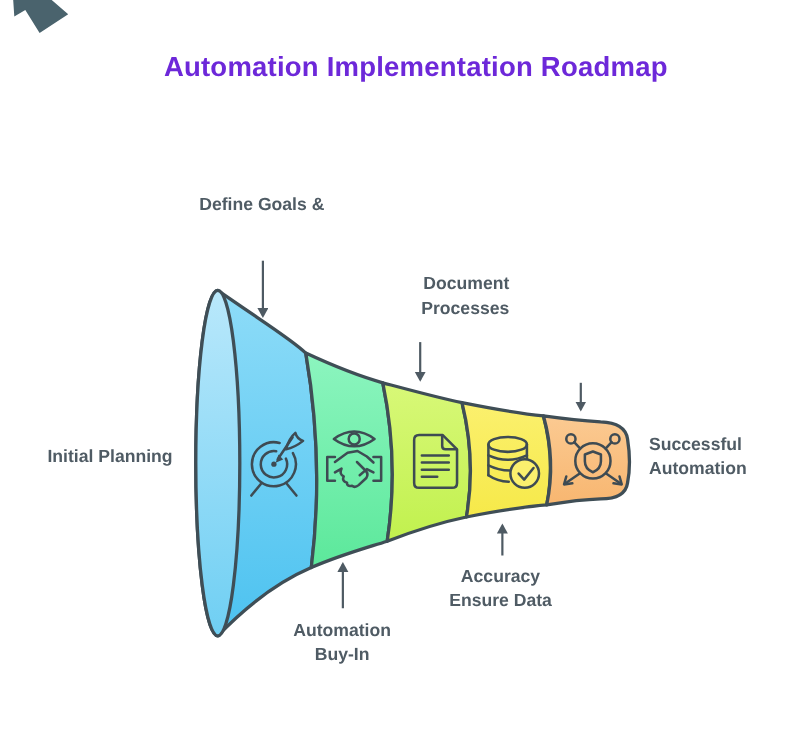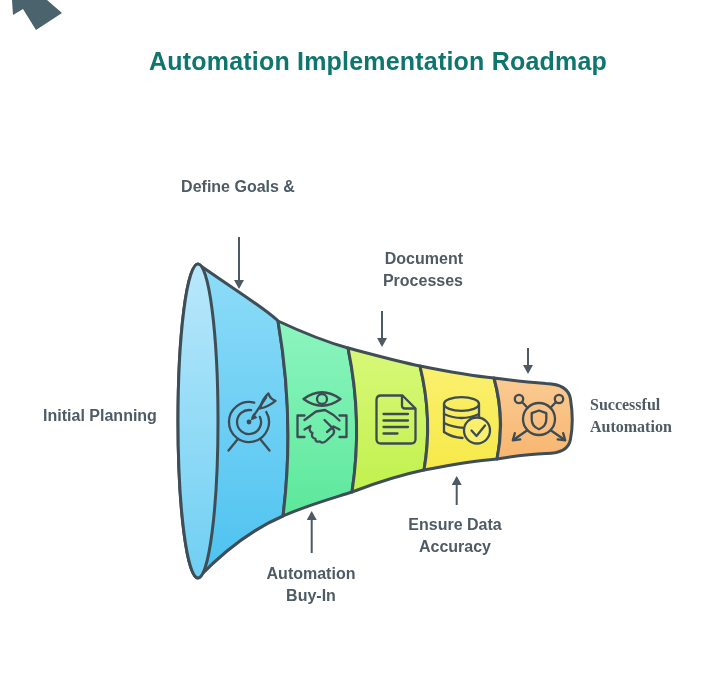--- a/index.html
+++ b/index.html
@@ -3,27 +3,27 @@
 <meta charset="utf-8">
 <style>
   html,body{margin:0;padding:0;background:#ffffff;}
   .canvas{
     position:relative;width:720px;height:684px;background:#ffffff;
     overflow:hidden;font-family:"Liberation Sans",sans-serif;
   }
   .layer{position:absolute;left:0;top:0;}
   .title{
     position:absolute;left:36px;top:47px;width:684px;text-align:center;
-    font-size:25px;font-weight:700;color:#0f766e;letter-spacing:.2px;
+    font-size:25px;font-weight:700;color:#6d28d9;letter-spacing:.2px;
   }
   .callout{
     position:absolute;font-size:16px;font-weight:700;line-height:22px;
     color:#4F5B64;text-align:center;
   }
-  .callout.align-left{text-align:left;font-family:Liberation Serif, serif;}
+  .callout.align-left{text-align:left;}
 </style>
 </head>
 <body>
 
 <div class="canvas">
 
   <svg class="layer" width="720" height="684" viewBox="0 0 720 684">
     <defs>
       <linearGradient id="g0" x1="0" y1="0" x2="0" y2="1">
         <stop offset="0" stop-color="#8EDCF8"></stop>
@@ -143,22 +143,22 @@
   <div class="callout" style="left:10px;top:405px;width:180px;">
     <div>Initial Planning</div>
   </div>
 
   <div class="callout align-left" style="left:590px;top:394px;width:126px;">
     <div>Successful</div>
     <div>Automation</div>
   </div>
 
   <div class="callout" style="left:374px;top:514px;width:162px;">
+    <div>Accuracy</div>
     <div>Ensure Data</div>
-    <div>Accuracy</div>
   </div>
 
   <div class="callout" style="left:230px;top:563px;width:162px;">
     <div>Automation</div>
     <div>Buy-In</div>
   </div>
 
 </div>
 
 </body></html>

